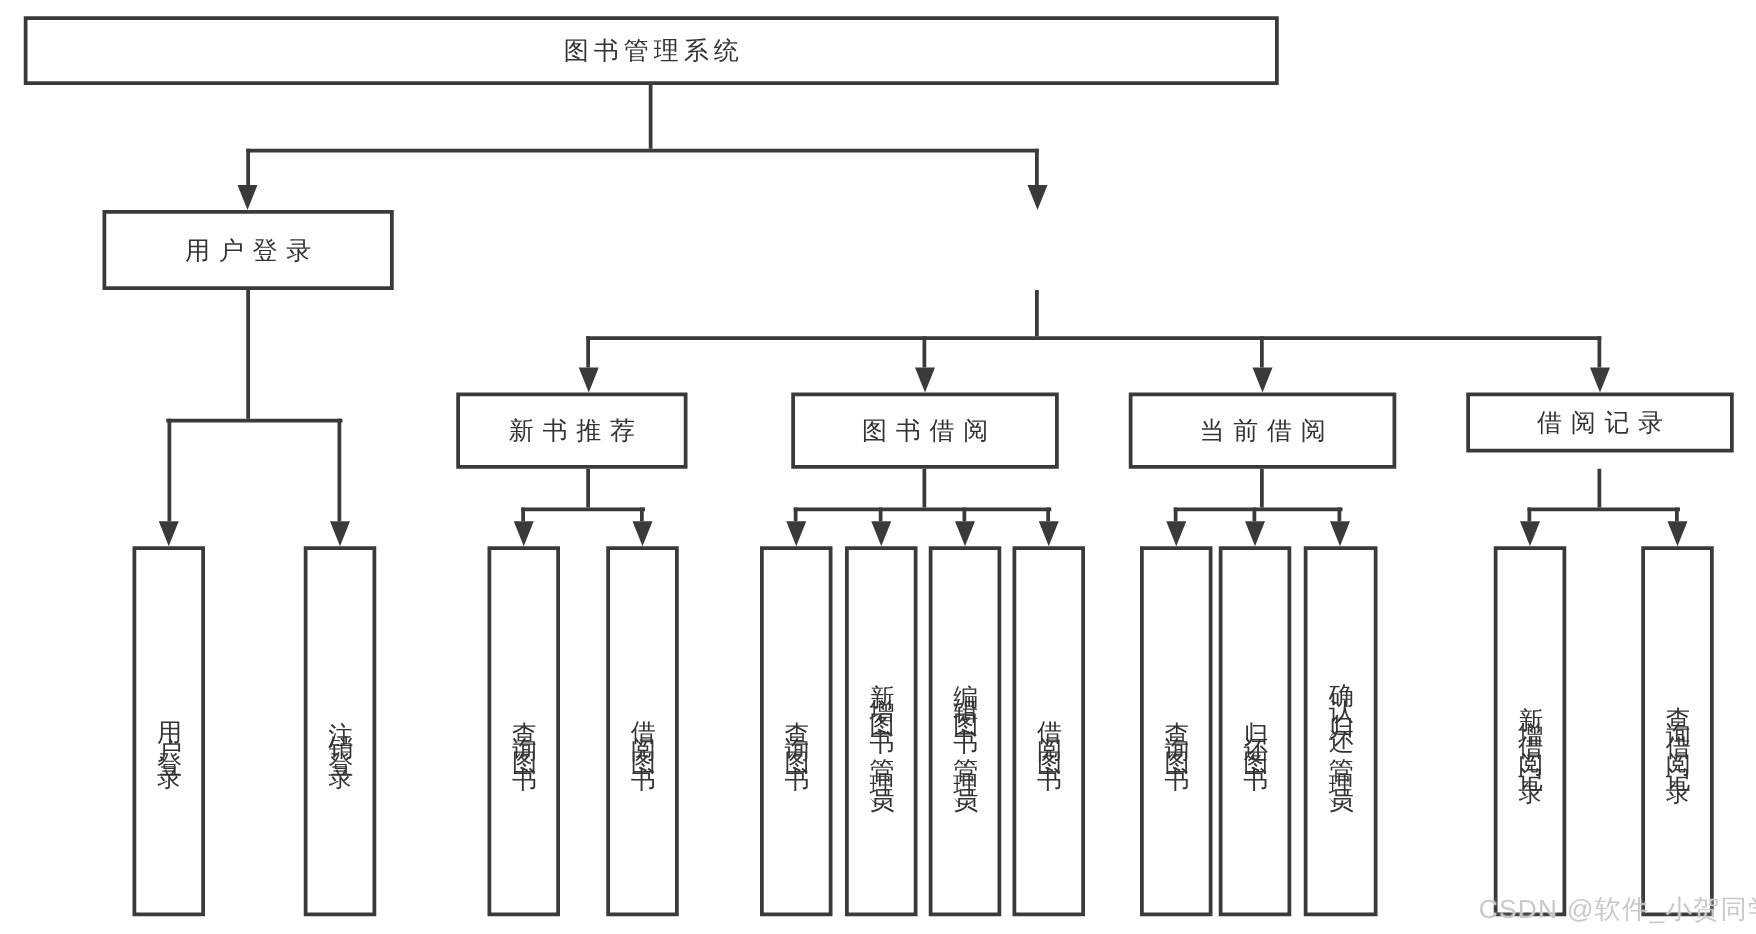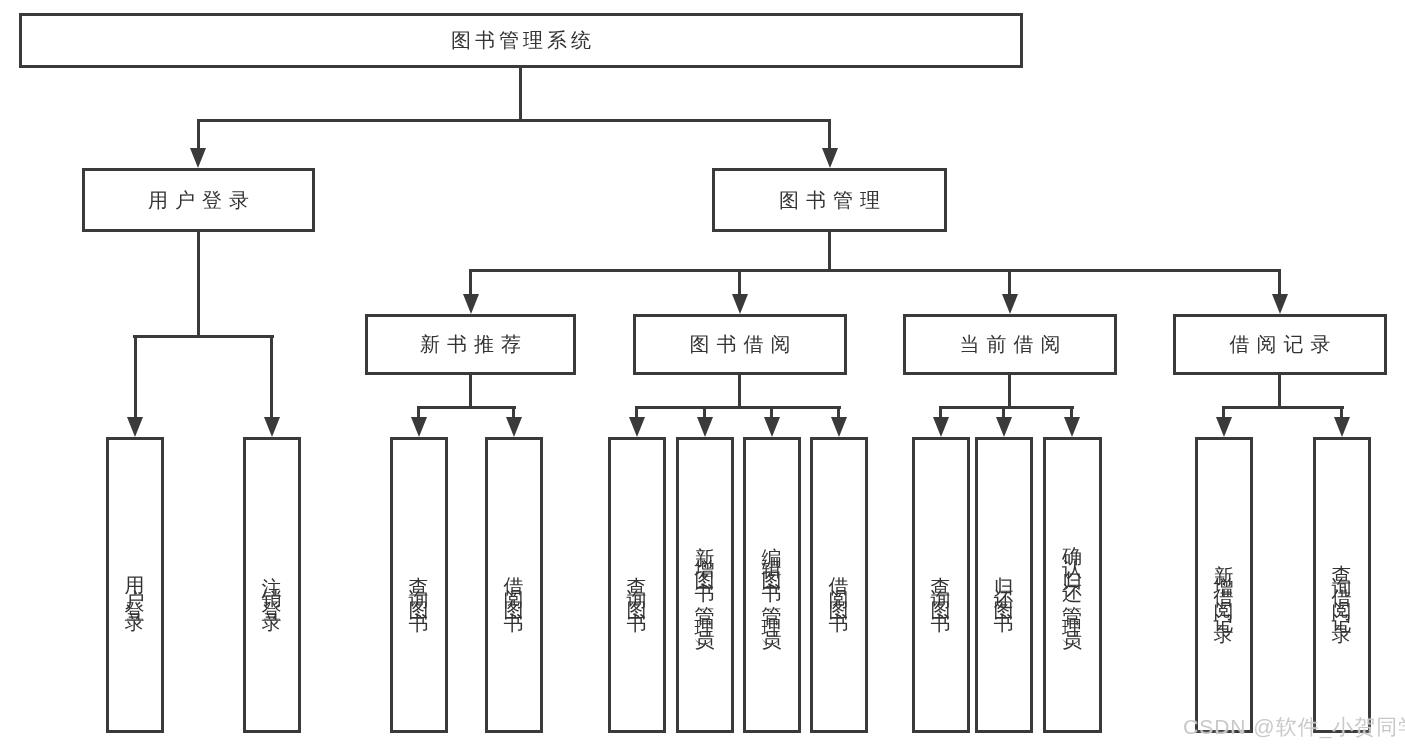--- a/index.html
+++ b/index.html
@@ -81,52 +81,49 @@
   <div class="line" style="left:519px; top:68px; width:3px; height:51px;"></div>
   <div class="line" style="left:197px; top:119px; width:634px; height:3px;"></div>
   <div class="line" style="left:197px; top:119px; width:3px; height:29px;"></div>
   <div class="arrow" style="left:190px; top:148px;"></div>
   <div class="line" style="left:828px; top:119px; width:3px; height:29px;"></div>
   <div class="arrow" style="left:822px; top:148px;"></div>
 
   <div class="box" style="left:82px; top:168px; width:233px; height:64px;">
     <span class="h-text">用户登录</span>
   </div>
-  <div class="box" style="left:712px; top:168px; width:235px; height:64px;">
-    <span class="h-text">图书管理</span>
-  </div>
 
   <div class="line" style="left:197px; top:232px; width:3px; height:103px;"></div>
   <div class="line" style="left:133px; top:335px; width:141px; height:3px;"></div>
   <div class="line" style="left:134px; top:335px; width:3px; height:82px;"></div>
   <div class="arrow" style="left:127px; top:417px;"></div>
   <div class="line" style="left:270px; top:335px; width:3px; height:82px;"></div>
   <div class="arrow" style="left:264px; top:417px;"></div>
 
   <div class="line" style="left:828px; top:232px; width:3px; height:37px;"></div>
   <div class="line" style="left:469px; top:269px; width:812px; height:3px;"></div>
   <div class="line" style="left:469px; top:269px; width:3px; height:25px;"></div>
   <div class="arrow" style="left:463px; top:294px;"></div>
   <div class="line" style="left:738px; top:269px; width:3px; height:25px;"></div>
   <div class="arrow" style="left:732px; top:294px;"></div>
   <div class="line" style="left:1008px; top:269px; width:3px; height:25px;"></div>
   <div class="arrow" style="left:1002px; top:294px;"></div>
   <div class="line" style="left:1278px; top:269px; width:3px; height:25px;"></div>
   <div class="arrow" style="left:1272px; top:294px;"></div>
 
-  <div class="box" style="left:365px; top:314px; width:211px; height:61px;">
+  <div class="box" style="left:365px; top:314px; width:185px; height:61px;">
     <span class="h-text">新书推荐</span>
   </div>
   <div class="box" style="left:903px; top:314px; width:214px; height:61px;">
     <span class="h-text">当前借阅</span>
   </div>
   <div class="box" style="left:633px; top:314px; width:214px; height:61px;">
     <span class="h-text">图书借阅</span>
   </div>
-  <div class="box" style="left:1173px; top:314px; width:214px; height:61px;">
+  <div class="box" style="left:1173px; top:314px; width:214px; height:48px;">
     <span class="h-text">借阅记录</span>
   </div>
 
   <div class="line" style="left:469px; top:375px; width:3px; height:31px;"></div>
   <div class="line" style="left:417px; top:406px; width:99px; height:3px;"></div>
   <div class="line" style="left:417px; top:406px; width:3px; height:11px;"></div>
   <div class="arrow" style="left:411px; top:417px;"></div>
   <div class="line" style="left:512px; top:406px; width:3px; height:11px;"></div>
   <div class="arrow" style="left:506px; top:417px;"></div>
 

